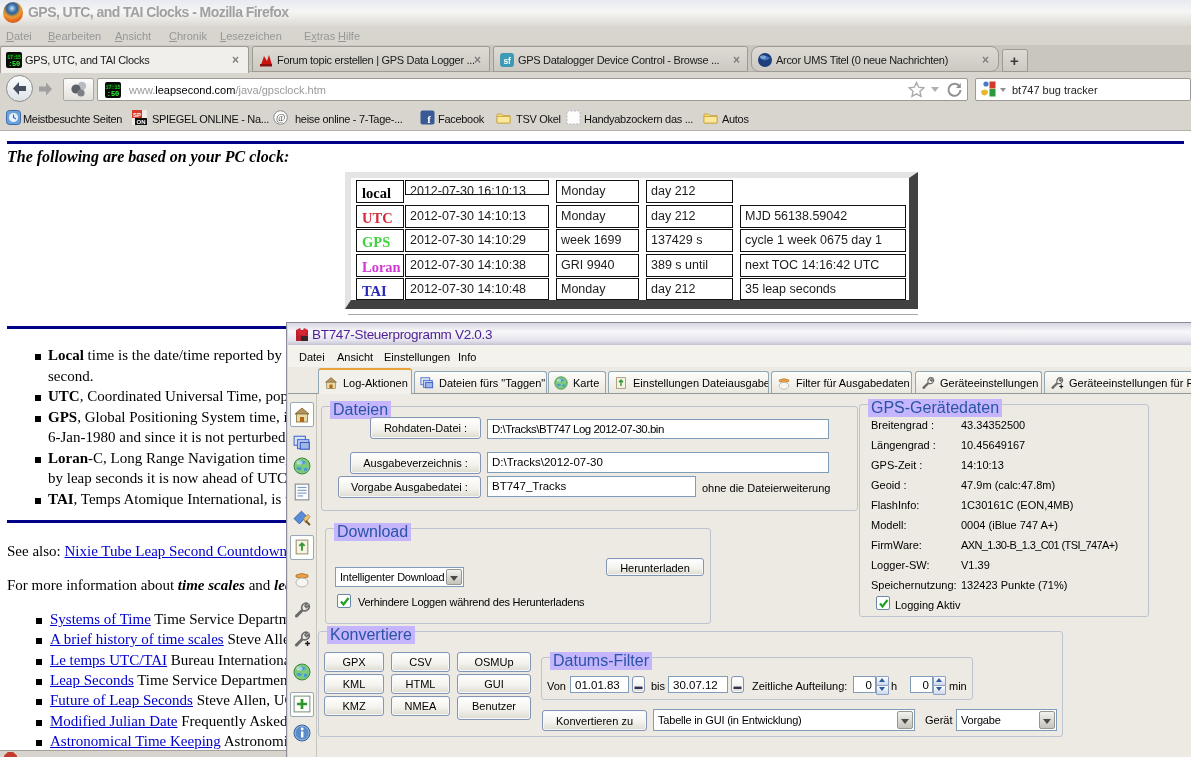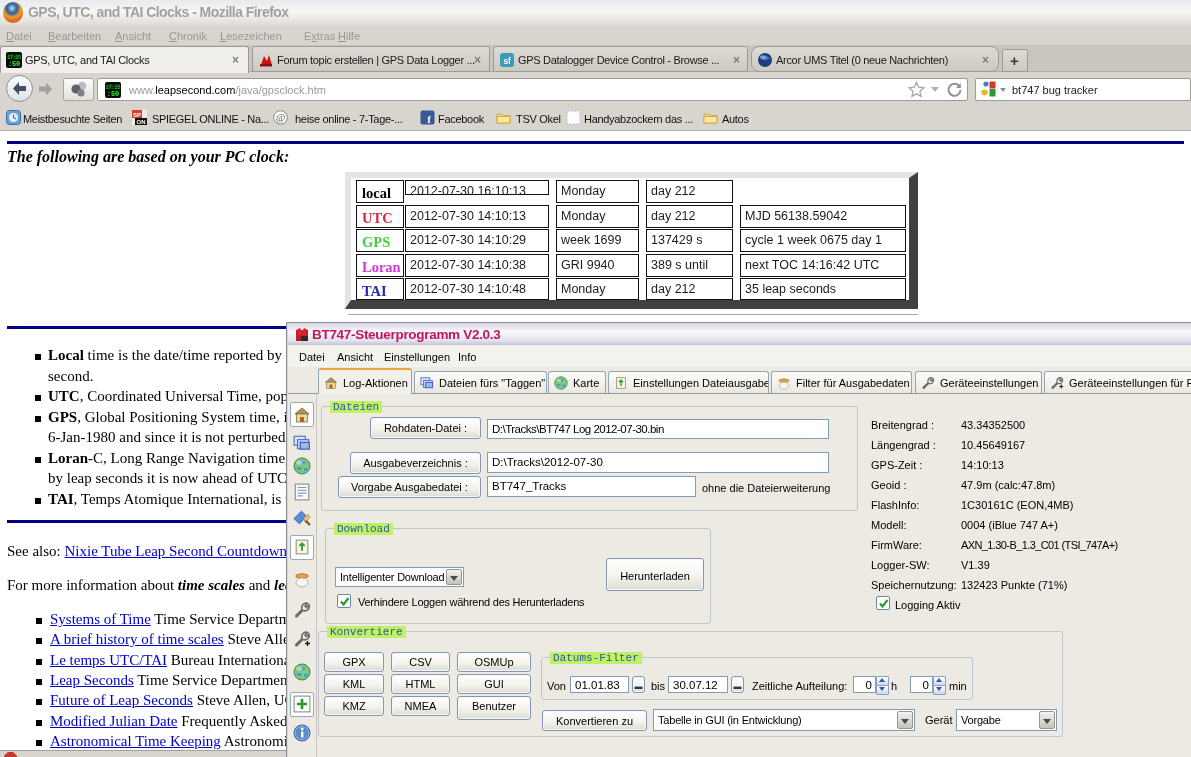--- a/index.html
+++ b/index.html
@@ -36,36 +36,36 @@
 .lnk { color:#0000cc; text-decoration:underline; }
 
 
 #applet { left:345px; top:172px; width:573px; height:137px; background:#fff; border-top:6px solid #e4e4e2; border-left:6px solid #e4e4e2; border-right:9px solid #414141; border-bottom:9px solid #414141; }
 .cell { position:absolute; border:1px solid #111; background:#fff; font-size:12.5px; color:#1c1c1c; white-space:nowrap; padding:3px 0 0 4px; }
 .clab { font-family:"Liberation Serif",serif; font-weight:bold; font-size:14.5px; padding:4px 0 0 5px; }
 
 
 #bt { left:286px; top:322px; width:905px; height:435px; background:#eceae3; border-left:1px solid #8b8a96; border-top:1px solid #8b8a96; box-shadow:inset 2px 0 0 #d9d7e3; }
 #bt-title { left:1px; top:0px; width:904px; height:22px; background:linear-gradient(#d7d5e2,#f8f8fa 40%,#e4e2ec 80%,#c6c4d4); }
-#bt-title-text { position:absolute; left:25px; top:4px; font-size:13.5px; font-weight:bold; color:#be185d; letter-spacing:-0.3px; white-space:nowrap; }
+#bt-title-text { position:absolute; left:25px; top:4px; font-size:13.5px; font-weight:normal; color:#4c1d95; letter-spacing:-0.3px; white-space:nowrap; }
 #bt-menubar { left:1px; top:22px; width:904px; height:22px; background:#f4f2ec; font-size:11px; color:#000; }
 #bt-menubar .mi { top:6px; }
 #bt-tabs { left:1px; top:44px; width:904px; height:27px; background:#eceae3; }
 .bttab { position:absolute; bottom:0; height:23px; font-size:11px; color:#000; background:linear-gradient(#fdfdfa,#e9e6dd); border:1px solid #91a7b4; border-bottom:none; border-radius:3px 3px 0 0; overflow:hidden; }
 .bttab.act { height:26px; background:#f2f0ea; border-top:2.5px solid #e8a33d; z-index:3; }
 .bttab .ic { position:absolute; left:5px; top:4px; width:14px; height:14px; }
 .bttab.act .ic { top:6px; }
 .bttab .tt { position:absolute; left:24px; top:5px; white-space:nowrap; }
 .bttab.act .tt { top:7px; }
 #bt-body { left:1px; top:70px; width:904px; height:687px; background:#eceae3; border-top:1px solid #919b9c; }
 #bt-side { position:absolute; left:0; top:0; width:29px; height:687px; border-right:1px solid #c8c5bc; }
 .sic { position:absolute; left:6px; width:18px; height:18px; }
 .sbtn { position:absolute; left:3px; width:24px; height:25px; background:#fdfdfb; border:1px solid #9aa8bb; border-radius:2px; }
 .grp { position:absolute; border:1px solid #bdc3cf; border-radius:3px; }
-.grp .gt { position:absolute; left:8px; top:-6px; background:#bef264; padding:0 3px; font-size:11px; color:#2b54a5; white-space:nowrap;font-family:Liberation Mono, monospace; }
+.grp .gt { position:absolute; left:8px; top:-6px; background:#c4b5fd; padding:0 3px; font-size:16px; color:#2b54a5; white-space:nowrap; }
 .xbtn { position:absolute; background:linear-gradient(#ffffff,#f4f3ee 55%,#dddbd0); border:1px solid #8494b4; border-radius:3px; font-size:11px; color:#000; text-align:center; box-shadow:inset 0 0 0 1px #f6f9fc; }
 .xfld { position:absolute; background:#fff; border:1px solid #7f9db9; font-size:11.5px; color:#000; white-space:nowrap; padding:3px 0 0 4px; }
 .lbl { position:absolute; font-size:11px; color:#000; white-space:nowrap; }
 .combo { position:absolute; background:#fff; border:1px solid #7f9db9; font-size:11px; letter-spacing:-0.2px; }
 .combo .cbtn { position:absolute; right:1px; top:1px; bottom:1px; width:16px; background:linear-gradient(#f2f2f0,#c5c3ba); border:1px solid #989690; border-radius:2px; }
 .combo .ctxt { position:absolute; left:4px; top:3px; white-space:nowrap; }
 .carr { position:absolute; width:0; height:0; border-left:4px solid transparent; border-right:4px solid transparent; border-top:5px solid #4a4a46; }
 .chk { position:absolute; width:14px; height:14px; background:#fff; border:1px solid #6a86a8; border-radius:2px; }
 .chk svg { position:absolute; left:0px; top:0px; }
 .spin { position:absolute; width:11px; height:17px; }
@@ -473,21 +473,21 @@
         <span class="cbtn">
           <span class="carr" style="left:3px;top:6px"></span>
         </span>
       </div>
     <div class="chk" style="left:50px;top:271px">
         <svg width="14" height="14" viewBox="0 0 14 14">
           <path d="M3 6.5 L5.5 9.5 L10.5 3" stroke="#21a121" stroke-width="2.2" fill="none"></path>
         </svg>
       </div>
     <div class="lbl" style="left:71px;top:273px;letter-spacing:-0.25px">Verhindere Loggen während des Herunterladens</div>
-    <div class="xbtn" style="left:319px;top:235px;width:98px;height:33px;padding-top:11px">Herunterladen</div>
+    <div class="xbtn" style="left:319px;top:235px;width:98px;height:18px;padding-top:3px">Herunterladen</div>
 
     <div class="grp" style="left:31px;top:308px;width:745px;height:106px">
         <span class="gt">Konvertiere</span>
       </div>
     <div class="xbtn" style="left:37px;top:329px;width:60px;height:20px;padding-top:3px">GPX</div>
     <div class="xbtn" style="left:37px;top:351px;width:60px;height:20px;padding-top:3px">KML</div>
     <div class="xbtn" style="left:37px;top:373px;width:60px;height:20px;padding-top:3px">KMZ</div>
     <div class="xbtn" style="left:104px;top:329px;width:59px;height:20px;padding-top:3px">CSV</div>
     <div class="xbtn" style="left:104px;top:351px;width:59px;height:20px;padding-top:3px">HTML</div>
     <div class="xbtn" style="left:104px;top:373px;width:59px;height:20px;padding-top:3px">NMEA</div>
@@ -526,20 +526,23 @@
         </span>
       </div>
     <div class="lbl" style="left:638px;top:391px">Gerät</div>
     <div class="combo" style="left:669px;top:386px;width:101px;height:22px">
         <span class="ctxt" style="top:4px">Vorgabe</span>
         <span class="cbtn">
           <span class="carr" style="left:3px;top:7px"></span>
         </span>
       </div>
 
+    <div class="grp" style="left:572px;top:81px;width:290px;height:213px">
+        <span class="gt">GPS-Gerätedaten</span>
+      </div>
     <div class="lbl" style="left:584px;top:96px">Breitengrad :</div>
       <div class="lbl" style="left:674px;top:96px">43.34352500</div>
     <div class="lbl" style="left:584px;top:116px">Längengrad :</div>
       <div class="lbl" style="left:674px;top:116px">10.45649167</div>
     <div class="lbl" style="left:584px;top:136px">GPS-Zeit :</div>
       <div class="lbl" style="left:674px;top:136px">14:10:13</div>
     <div class="lbl" style="left:584px;top:156px">Geoid :</div>
       <div class="lbl" style="left:674px;top:156px">47.9m (calc:47.8m)</div>
     <div class="lbl" style="left:584px;top:176px">FlashInfo:</div>
       <div class="lbl" style="left:674px;top:176px">1C30161C (EON,4MB)</div>

